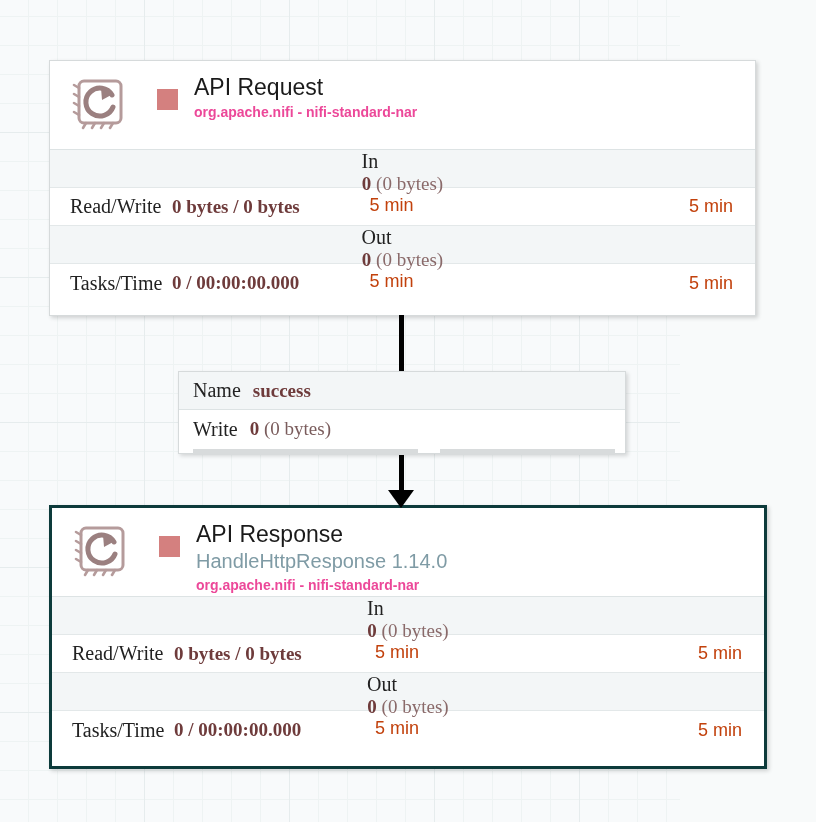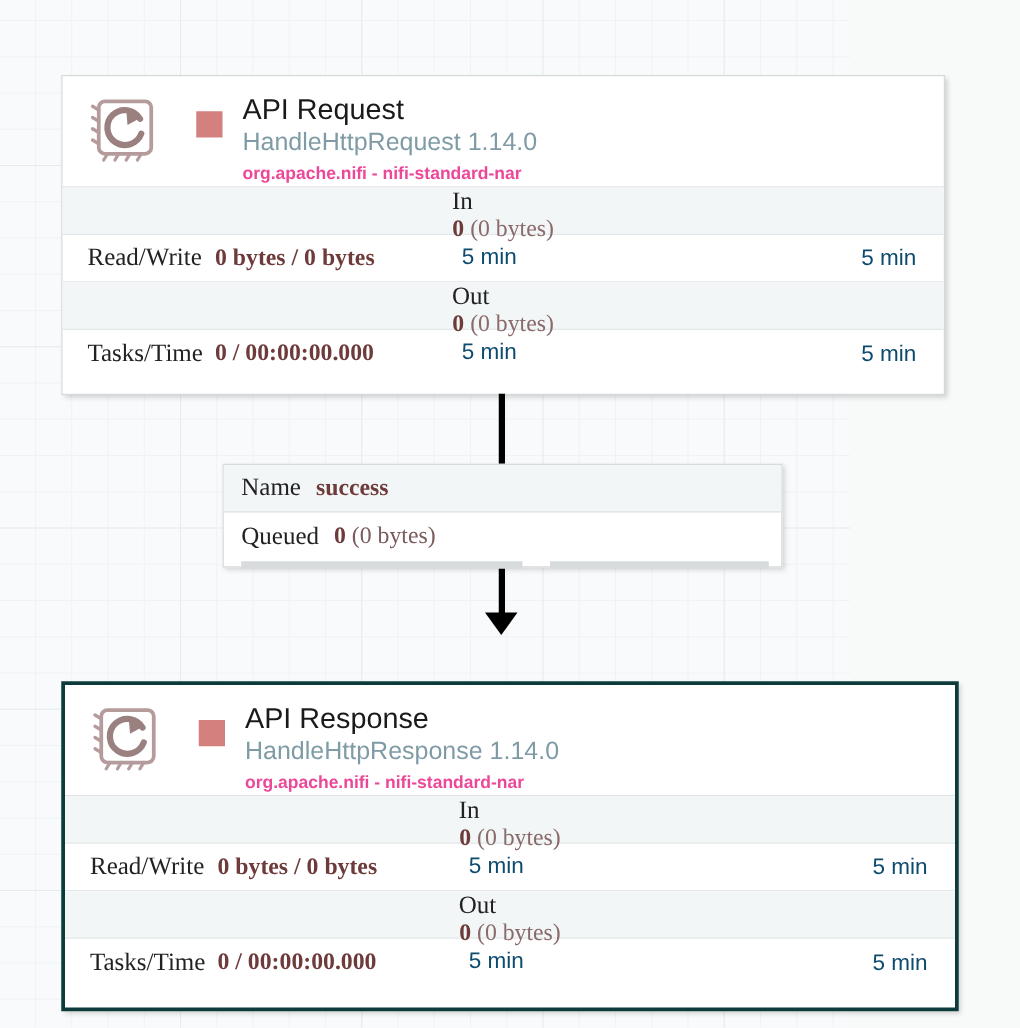--- a/index.html
+++ b/index.html
@@ -40,21 +40,20 @@
     background: #ffffff;
     box-sizing: border-box;
   }
   .processor.plain {
     border: 1px solid #d6dadb;
     box-shadow: 2px 2px 4px rgba(0,0,0,0.17);
   }
   .processor.selected {
     border: 3px solid #0d3b3b;
     box-shadow: 2px 2px 4px rgba(0,0,0,0.17);
-    margin-top: 40px;
   }
 
   .proc-header {
     display: flex;
     align-items: flex-start;
     padding: 14px 0 0 0;
     height: 88px;
     box-sizing: border-box;
   }
 
@@ -136,21 +135,21 @@
     font-weight: bold;
     color: #6e3b3b;
   }
   .stat-value .muted {
     color: #8a6a6a;
   }
   .stat-time {
     padding-right: 22px;
     font-family: "Liberation Sans", sans-serif;
     font-size: 18px;
-    color: #0c4a6e;
+    color: #c2410c;
     white-space: nowrap;
   }
 
   
   .connection-box {
     position: absolute;
     background: #ffffff;
     border: 1px solid #d6dadb;
     box-shadow: 2px 2px 4px rgba(0,0,0,0.15);
     box-sizing: border-box;
@@ -243,21 +242,20 @@
           </g>
           <path d="M40 18 A14 14 0 1 0 41 30" fill="none" stroke="#9b8080" stroke-width="5" stroke-linecap="round"></path>
           <path d="M29 11 L41 17 L30 23 Z" fill="#9b8080"></path>
         </svg>
       </span>
 
       <span class="run-status"></span>
 
       <div class="proc-titles">
         <div class="proc-name">API Request</div>
-        <div class="proc-type">HandleHttpRequest 1.14.0</div>
         <div class="proc-bundle">org.apache.nifi - nifi-standard-nar</div>
       </div>
     </div>
 
     <div class="stats">
       <div class="stat-row alt">
         <span class="stat-label">In</span>
         <span class="stat-value"><b class="strong">0</b> <span class="muted">(0 bytes)</span></span>
         <span class="stat-time">5 min</span>
       </div>
@@ -280,21 +278,21 @@
   </div>
 
   <div class="connection-box" style="left:178px; top:371px; width:448px; height:83px;">
 
     <div class="conn-row head">
       <span class="conn-label">Name</span>
       <span class="conn-value"><b class="strong">success</b></span>
     </div>
 
     <div class="conn-row">
-      <span class="conn-label">Queued</span>
+      <span class="conn-label">Write</span>
       <span class="conn-value"><b class="strong">0</b> <span>(0 bytes)</span></span>
     </div>
 
     <div class="conn-bars">
       <span class="conn-bar left"></span>
       <span class="conn-bar right"></span>
     </div>
   </div>
 
   <div class="processor selected" style="left:49px; top:505px; width:718px; height:264px;">

